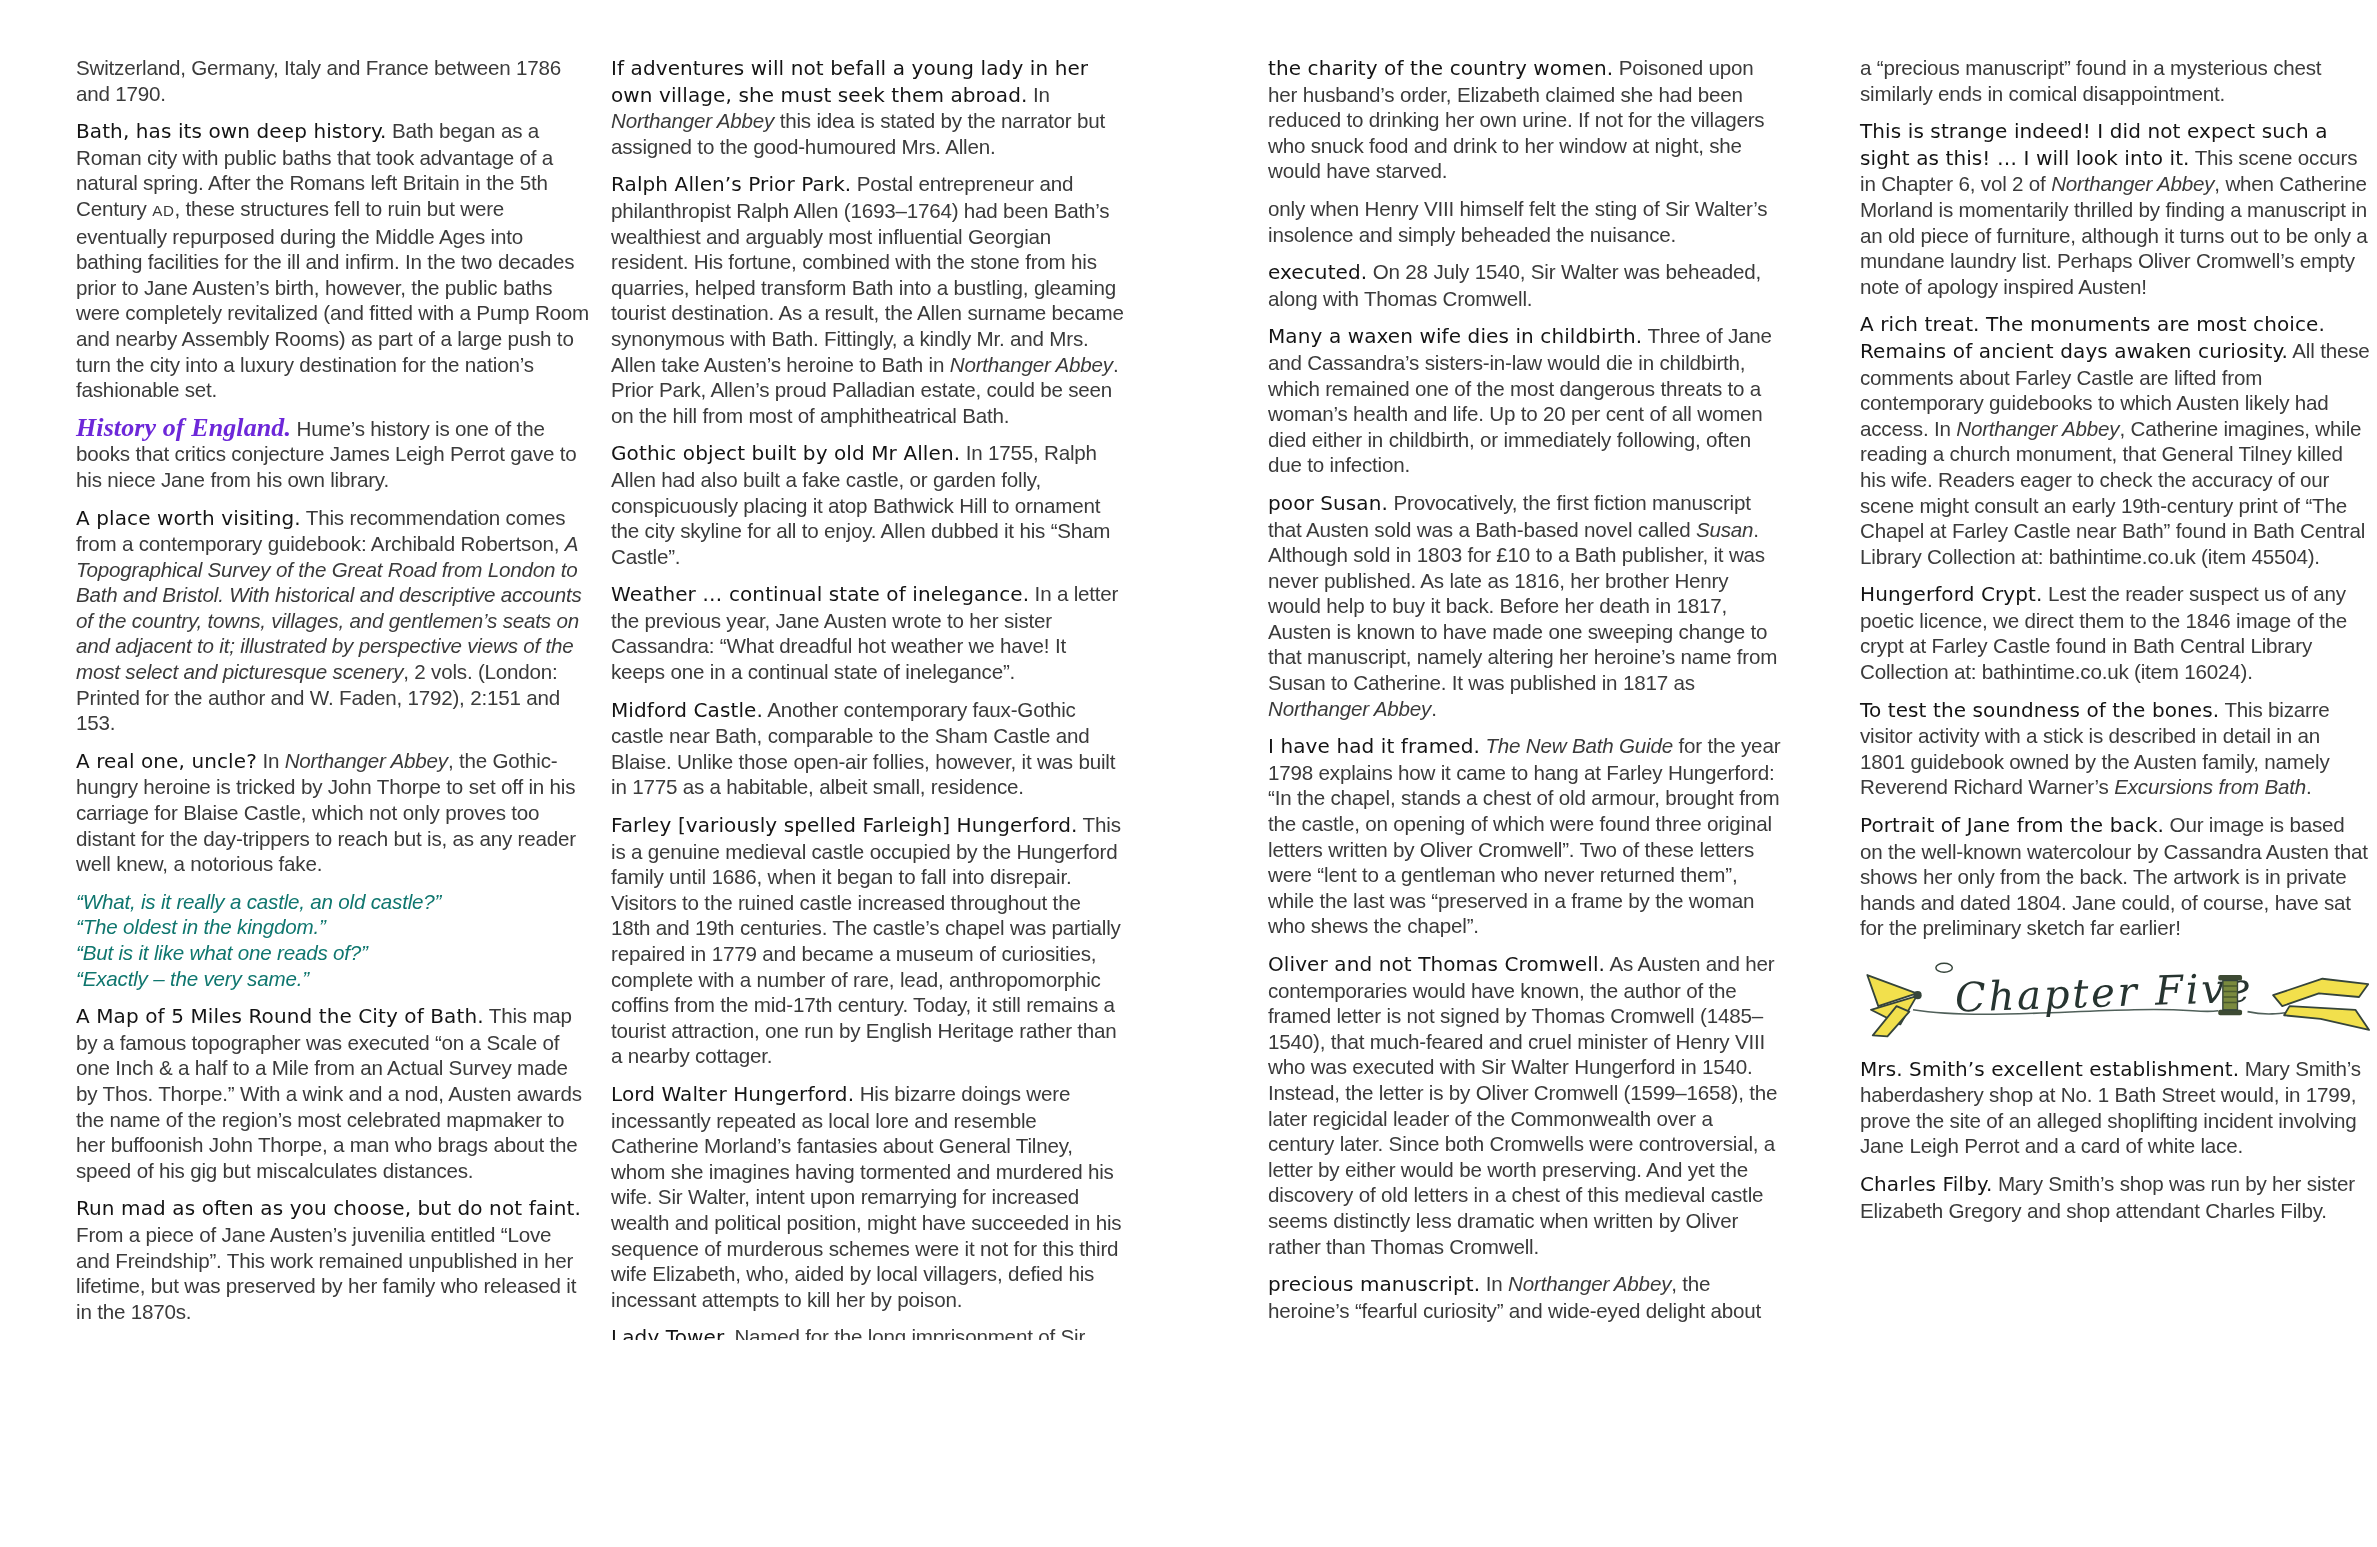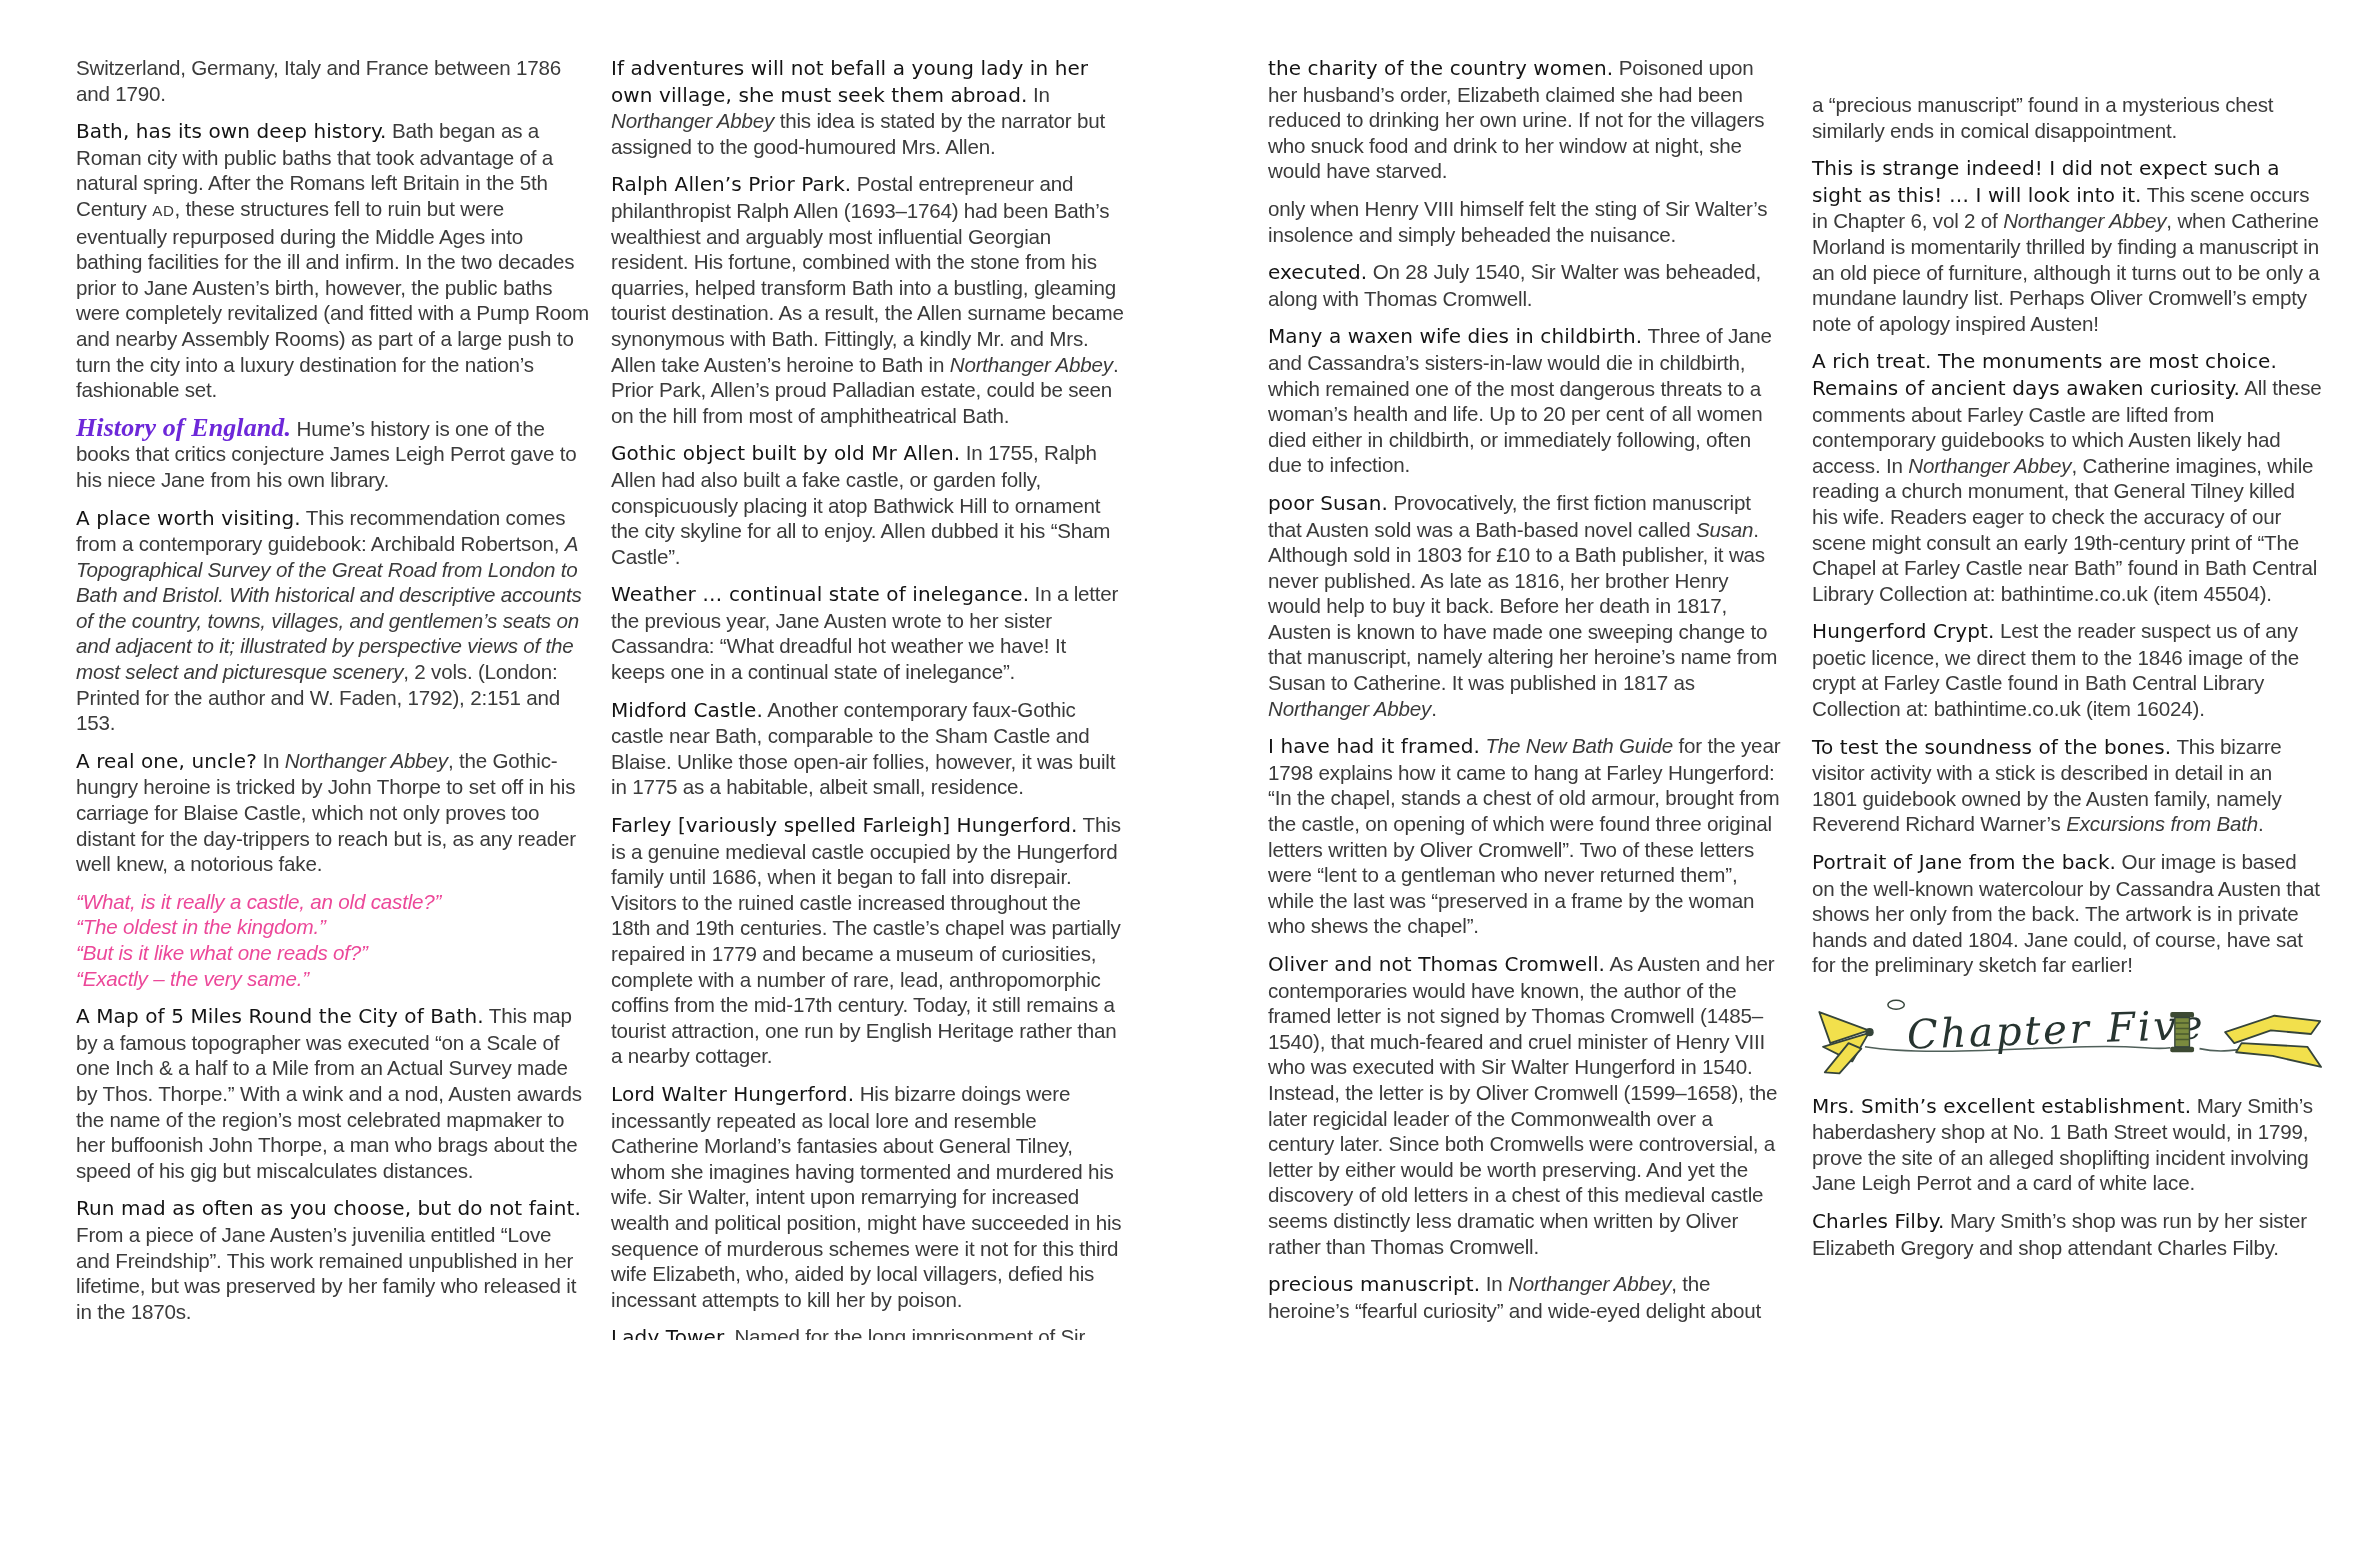--- a/index.html
+++ b/index.html
@@ -13,36 +13,36 @@
     position:relative;width:2377px;height:1340px;background:#ffffff;overflow:hidden;
   }
   .column{
     position:absolute;top:55px;width:514px;
     font-size:20.6px;line-height:25.6px;letter-spacing:-0.2px;
     color:#3b3b3b;
   }
   .column.c1{left:76px;}
   .column.c2{left:611px;}
   .column.c3{left:1268px;}
-  .column.c4{left:1812px;width:510px;margin-top:37px;}
+  .column.c4{left:1860px;width:510px;}
   .para{margin:0 0 12px 0;}
   .seg-head{
     font-weight:normal;color:#141414;letter-spacing:0.1px;
     font-family:"DejaVu Sans", sans-serif;
     font-size:20px;
   }
   .seg-headitalic{
     font-weight:bold;font-style:italic;color:#6d28d9;letter-spacing:0.1px;
     font-family:Liberation Serif, serif;
     font-size:26px;
   }
   .seg-body{}
   .seg-italic{font-style:italic;}
   .seg-smallcaps{font-size:0.74em;letter-spacing:0.5px;}
-  .quote{font-style:italic;color:#ec4899;margin:1.8px 0 12px 0;}
+  .quote{font-style:italic;color:#0f766e;margin:1.8px 0 12px 0;}
   .illo{margin:9.1px 0 14.6px 0;}
   .illo svg{display:block;}
 </style>
 </head>
 <body>
 
 <div id="page">
   <div id="columns">
       <div class="column c1">
         <p class="para"><span class="seg-body">Switzerland, Germany, Italy and France between 1786 and 1790.</span></p>

